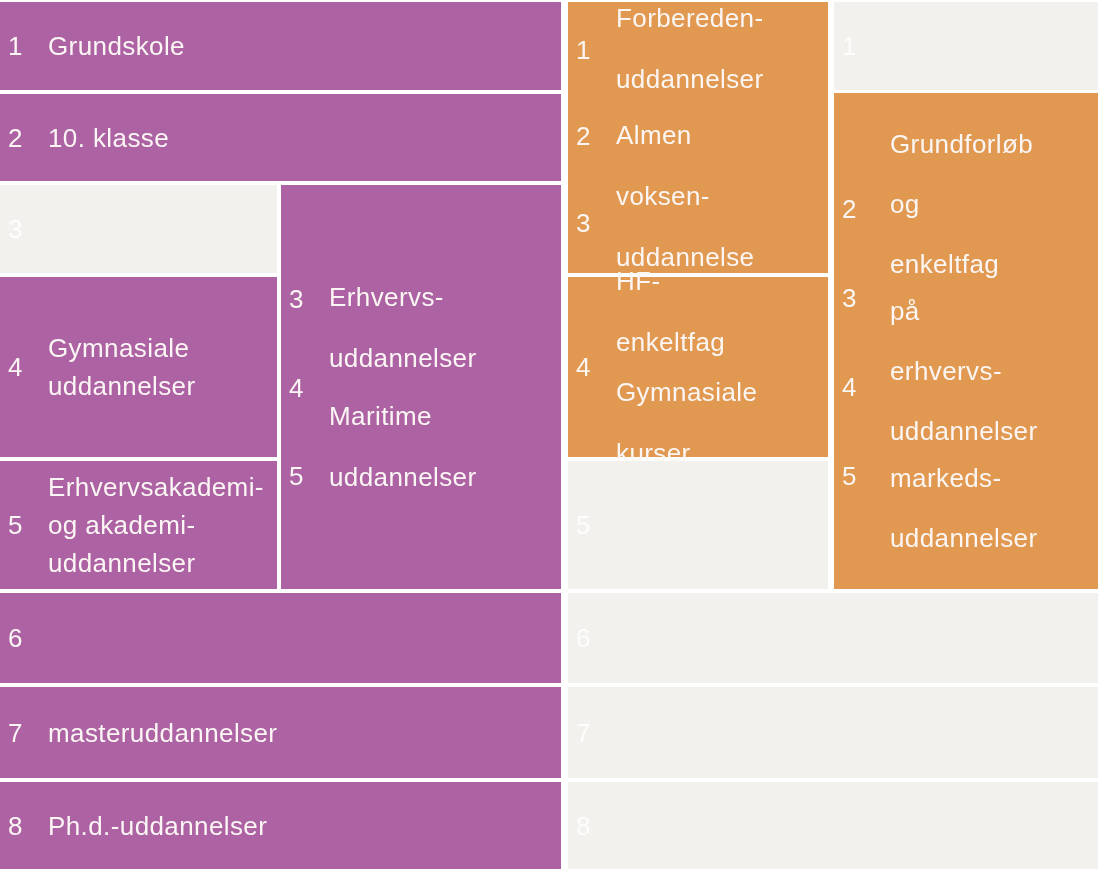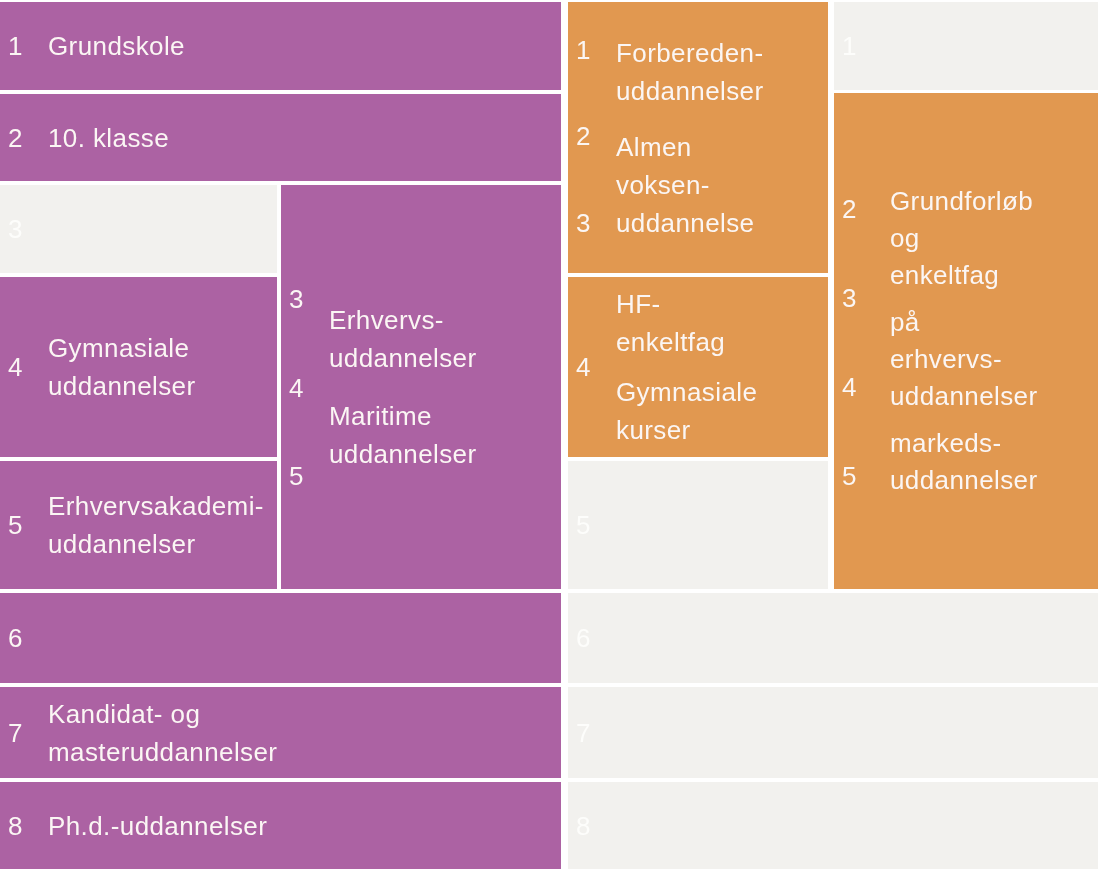--- a/index.html
+++ b/index.html
@@ -32,21 +32,21 @@
   }
   .num.abs {
     position: absolute;
     left: 8px;
     margin-left: 0;
     width: 40px;
   }
   .lines { display: flex; flex-direction: column; }
   .block.noflow > .lines { margin-left: 48px; }
   .lines span { line-height: 38px; white-space: nowrap; display: block; }
-  .item { display: flex; flex-direction: column; }
+  .item { display: flex; flex-direction: column; gap: 23px; }
 
   .gap20 .item + .item { margin-top: 20px; }
   .gap18 .item + .item { margin-top: 18px; }
   .gap12 .item + .item { margin-top: 12px; }
   .gap10 .item + .item { margin-top: 10px; }
   .lh37 .lines span { line-height: 37px; margin-left: 8px; }
 </style>
 </head>
 <body>
 
@@ -75,20 +75,21 @@
     <div class="lines">
       <span>Gymnasiale</span>
       <span>uddannelser</span>
     </div>
   </div>
 
   <div class="block purple" style="left:0; top:461px; width:277px; height:128px;">
     <span class="num">5</span>
     <div class="lines">
       <span>Erhvervsakademi-</span>
+      <span>og akademi-</span>
       <span>uddannelser</span>
     </div>
   </div>
 
   <div class="block purple noflow gap20" style="left:281px; top:185px; width:280px; height:404px;">
     <span class="num abs" style="top:95px;">3</span>
     <span class="num abs" style="top:184px;">4</span>
     <span class="num abs" style="top:272px;">5</span>
     <div class="lines">
       <div class="item">
@@ -102,21 +103,20 @@
     </div>
   </div>
 
   <div class="block purple" style="left:0; top:593px; width:561px; height:90px;">
     <span class="num">6</span>
   </div>
 
   <div class="block purple" style="left:0; top:687px; width:561px; height:91px;">
     <span class="num">7</span>
     <div class="lines">
-      <span>Kandidat- og</span>
       <span>masteruddannelser</span>
     </div>
   </div>
 
   <div class="block purple" style="left:0; top:782px; width:561px; height:87px;">
     <span class="num">8</span>
     <div class="lines">
       <span>Ph.d.-uddannelser</span>
     </div>
   </div>

